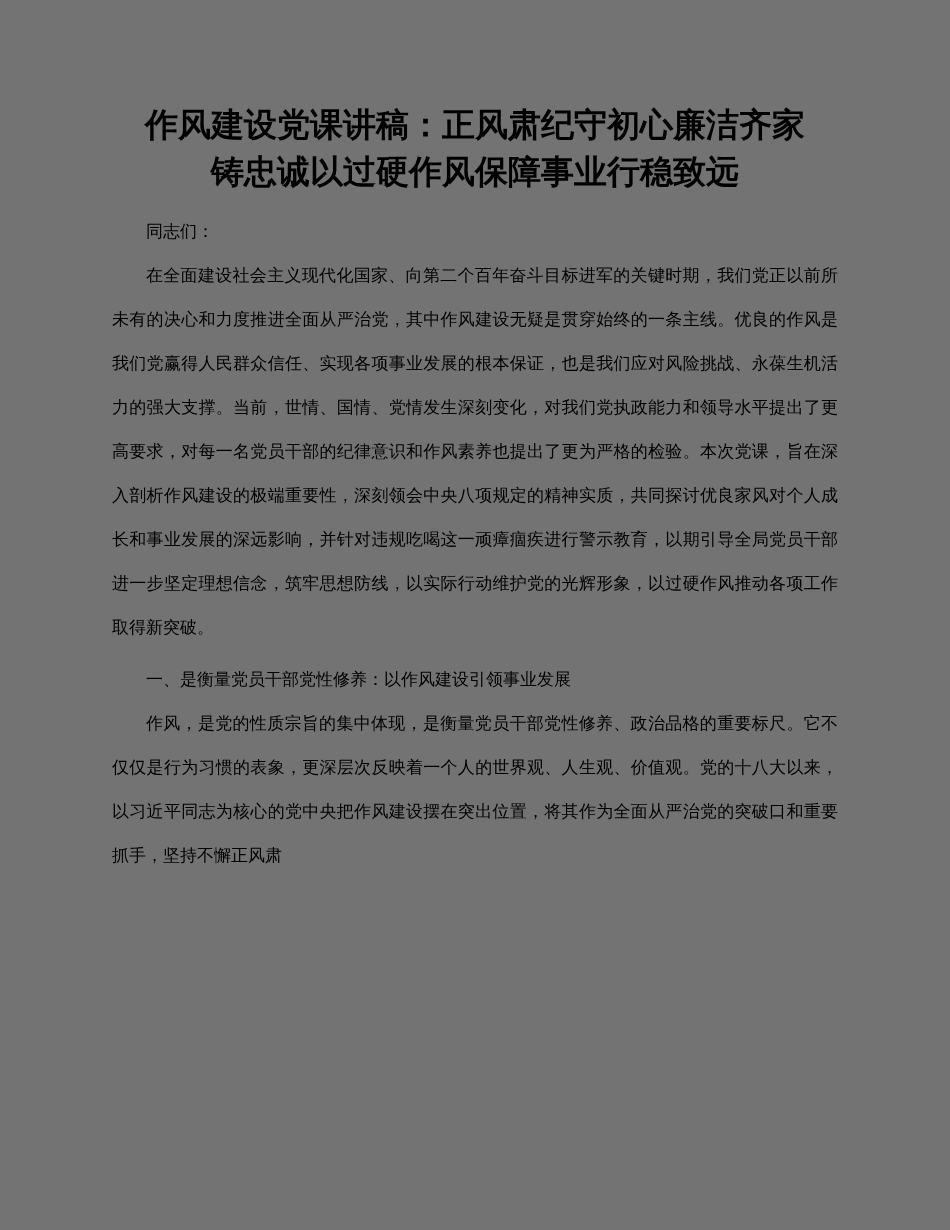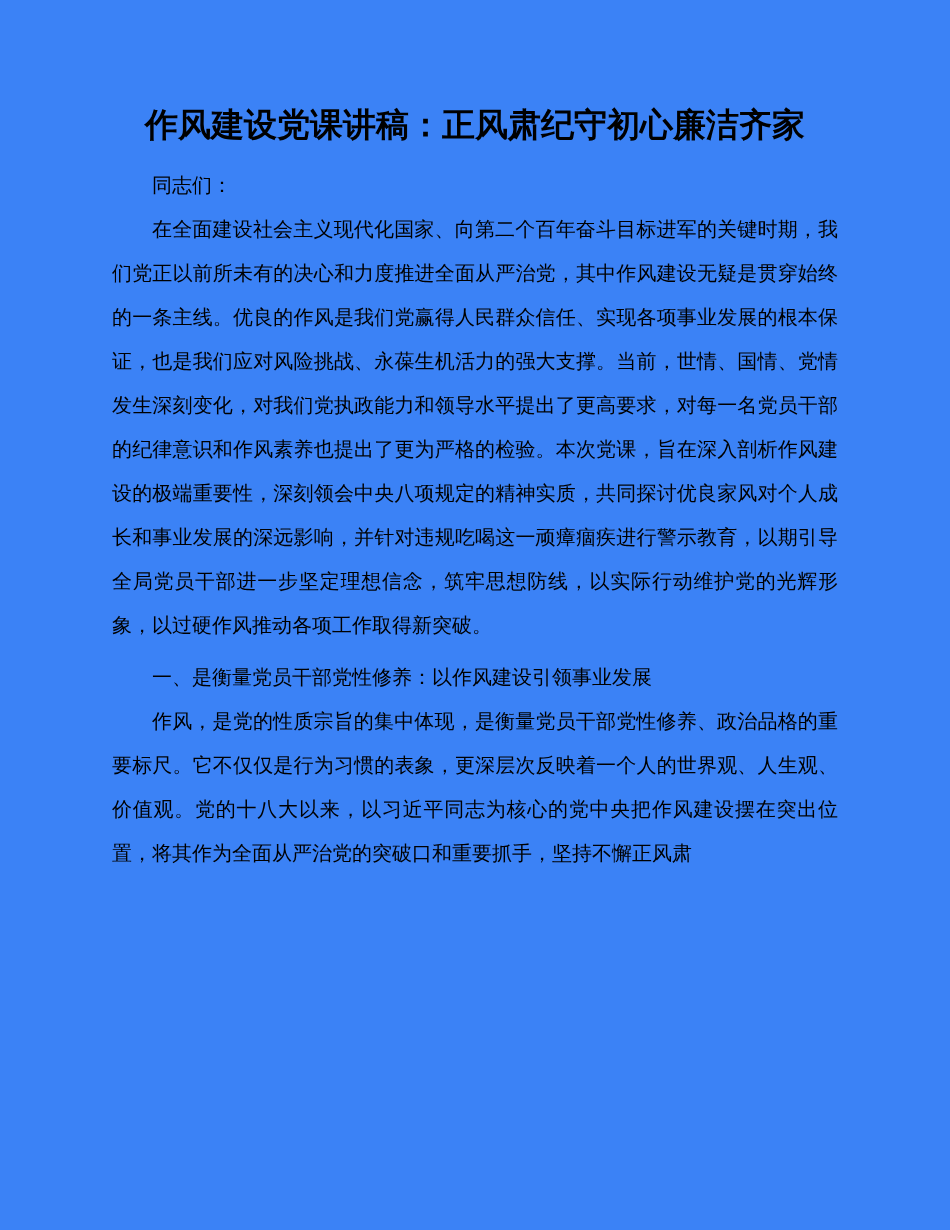--- a/index.html
+++ b/index.html
@@ -5,56 +5,57 @@
   html, body {
     margin: 0;
     padding: 0;
     background: #e8e8e8;
   }
   .page {
     position: relative;
     width: 950px;
     height: 1230px;
     margin: 0 auto;
-    background: #3b82f6;
+    background: #737373;
     color: #000000;
     box-sizing: border-box;
     padding: 102px 112px 0 112px;
     overflow: hidden;
     font-family: "Liberation Serif", "DejaVu Serif", serif;
   }
   .doc-title {
     text-align: center;
     font-weight: bold;
     font-size: 33px;
     line-height: 47px;
     margin: 0 0 14px 0;
   }
   .doc-title .title-line {
     display: block;
     white-space: nowrap;
   }
   .body-text p {
     margin: 0;
-    font-size: 20px;
+    font-size: 17px;
     line-height: 44px;
     text-align: justify;
     text-indent: 2em;
     word-break: break-all;
   }
   .body-text p.section-heading {
     margin-top: 8px;
   }
 </style>
 </head>
 <body>
 
 <div class="page">
   <h1 class="doc-title">
     <span class="title-line">作风建设党课讲稿：正风肃纪守初心廉洁齐家</span>
+    <span class="title-line">铸忠诚以过硬作风保障事业行稳致远</span>
   </h1>
 
   <div class="body-text">
     <p>同志们：</p>
     <p>在全面建设社会主义现代化国家、向第二个百年奋斗目标进军的关键时期，我们党正以前所未有的决心和力度推进全面从严治党，其中作风建设无疑是贯穿始终的一条主线。优良的作风是我们党赢得人民群众信任、实现各项事业发展的根本保证，也是我们应对风险挑战、永葆生机活力的强大支撑。当前，世情、国情、党情发生深刻变化，对我们党执政能力和领导水平提出了更高要求，对每一名党员干部的纪律意识和作风素养也提出了更为严格的检验。本次党课，旨在深入剖析作风建设的极端重要性，深刻领会中央八项规定的精神实质，共同探讨优良家风对个人成长和事业发展的深远影响，并针对违规吃喝这一顽瘴痼疾进行警示教育，以期引导全局党员干部进一步坚定理想信念，筑牢思想防线，以实际行动维护党的光辉形象，以过硬作风推动各项工作取得新突破。</p>
     <p class="section-heading">一、是衡量党员干部党性修养：以作风建设引领事业发展</p>
     <p>作风，是党的性质宗旨的集中体现，是衡量党员干部党性修养、政治品格的重要标尺。它不仅仅是行为习惯的表象，更深层次反映着一个人的世界观、人生观、价值观。党的十八大以来，以习近平同志为核心的党中央把作风建设摆在突出位置，将其作为全面从严治党的突破口和重要抓手，坚持不懈正风肃</p>
   </div>
 </div>
 

